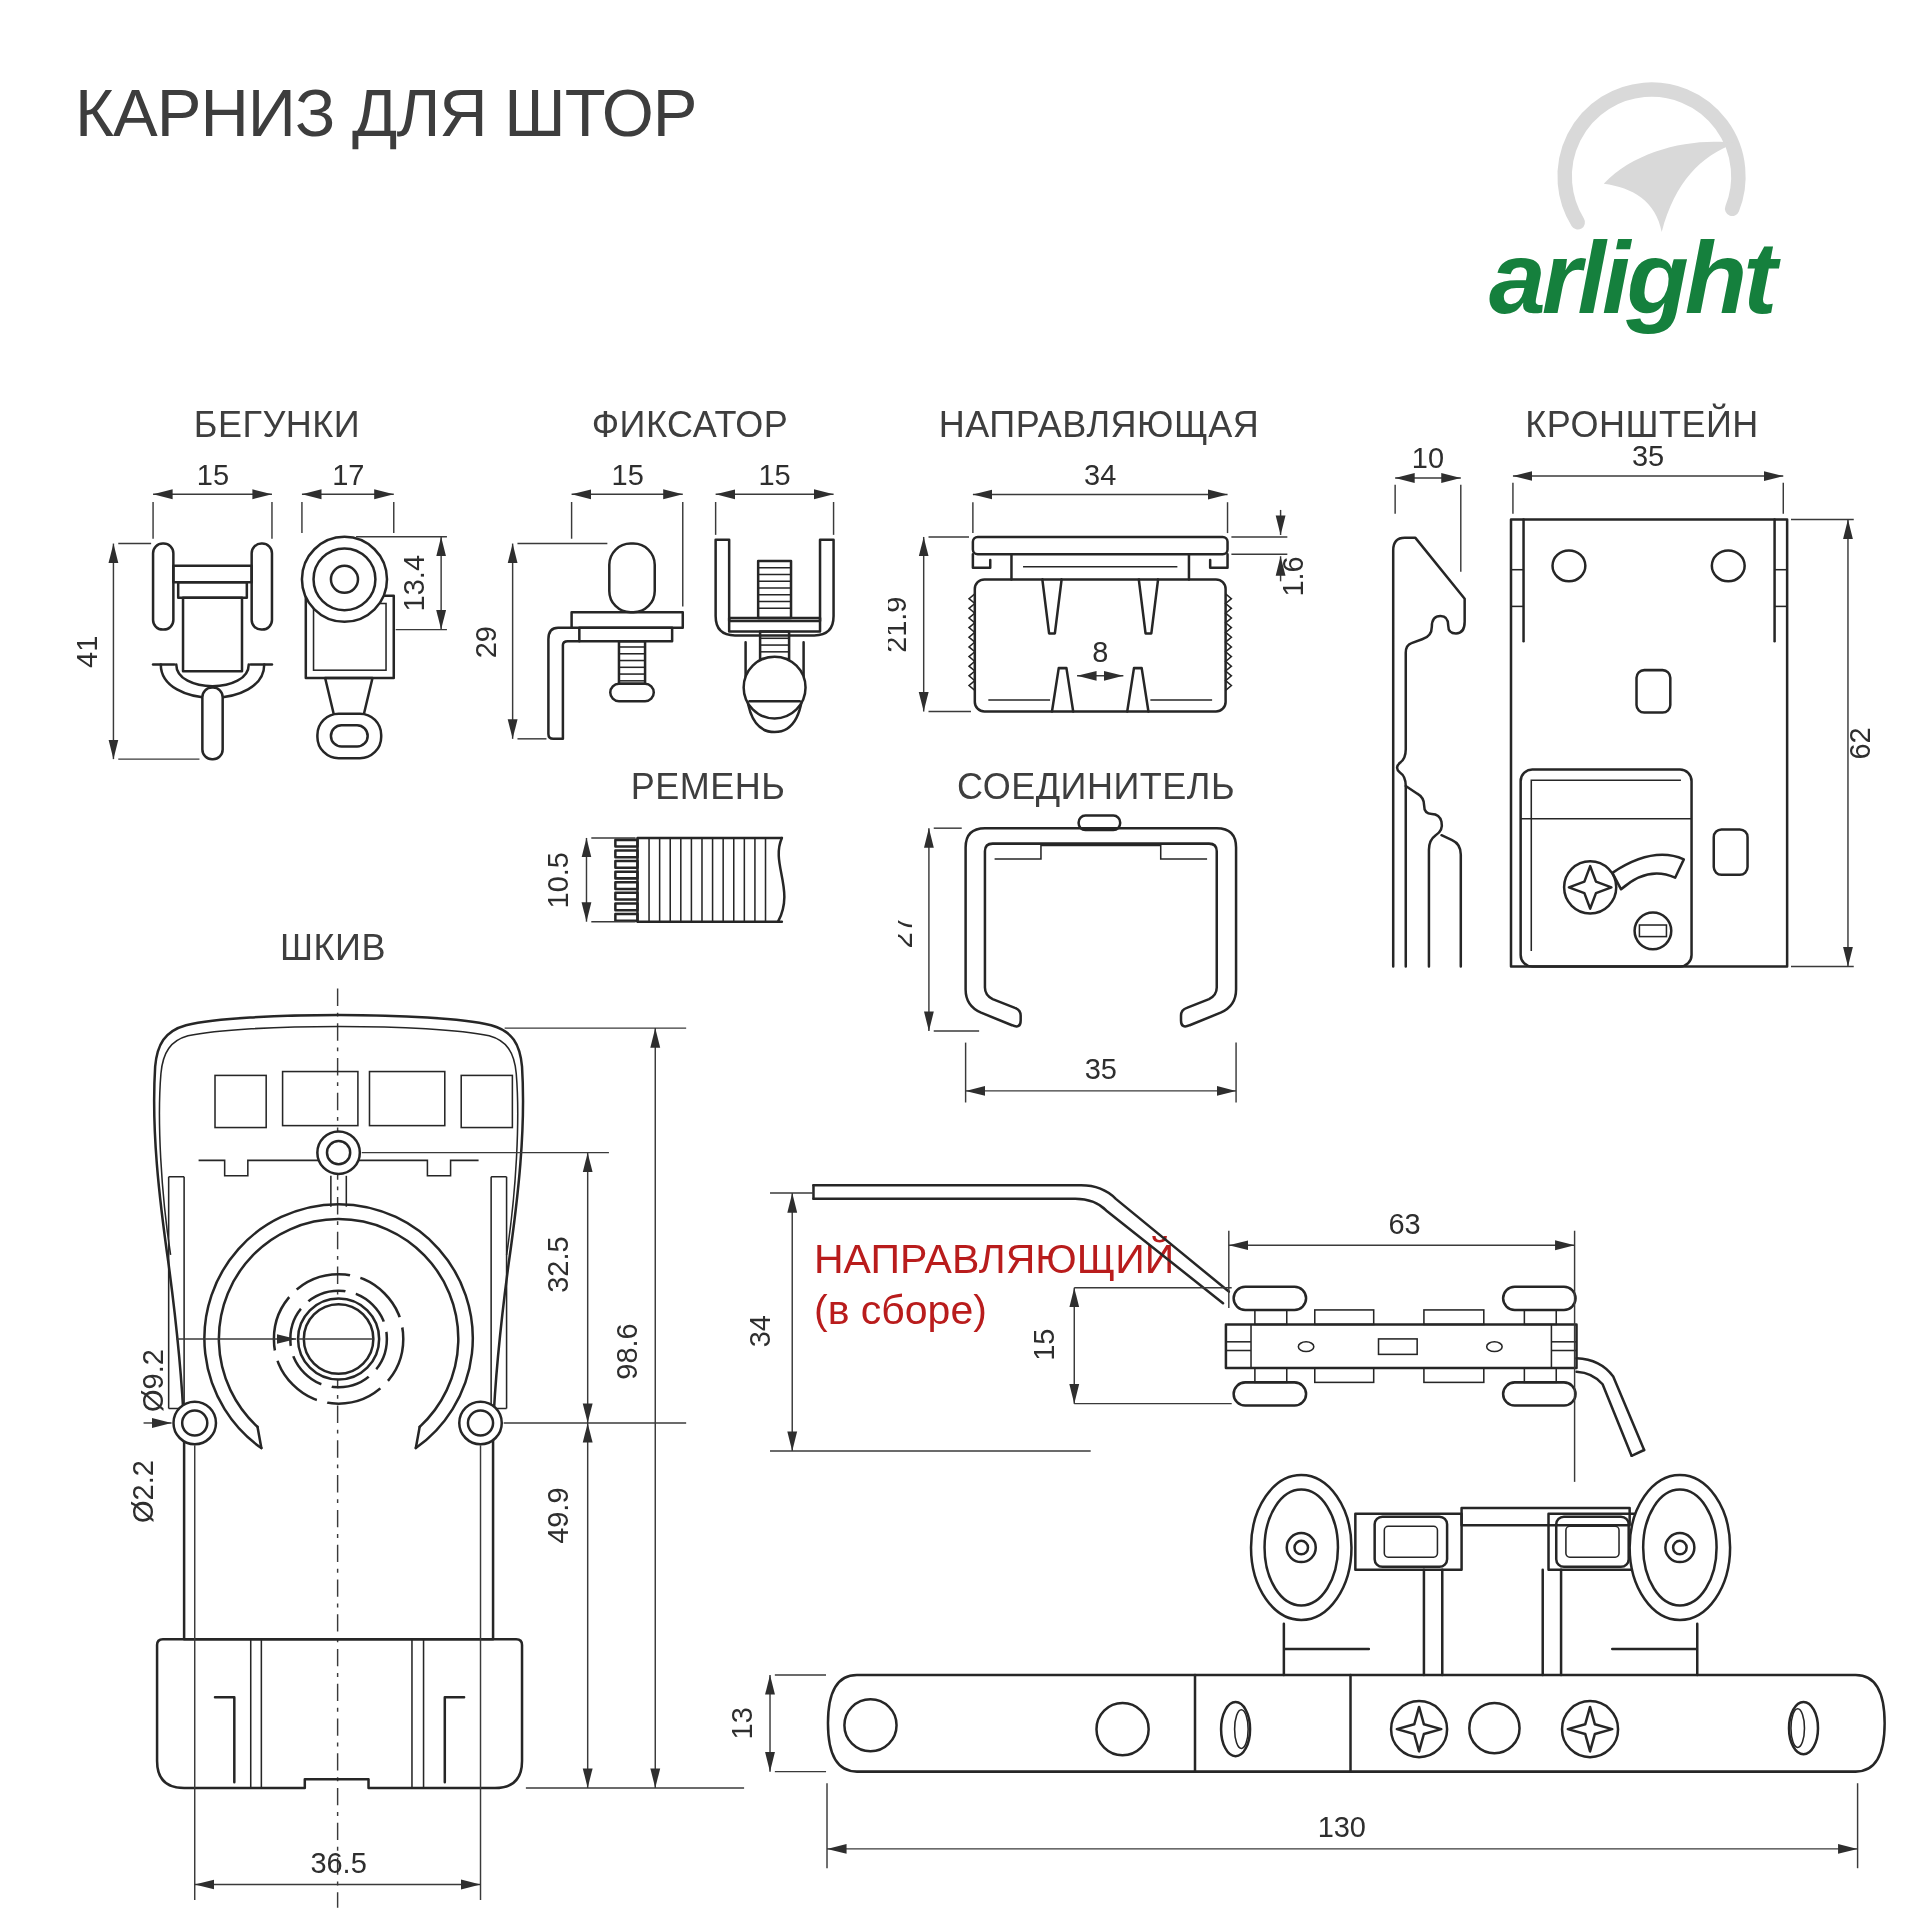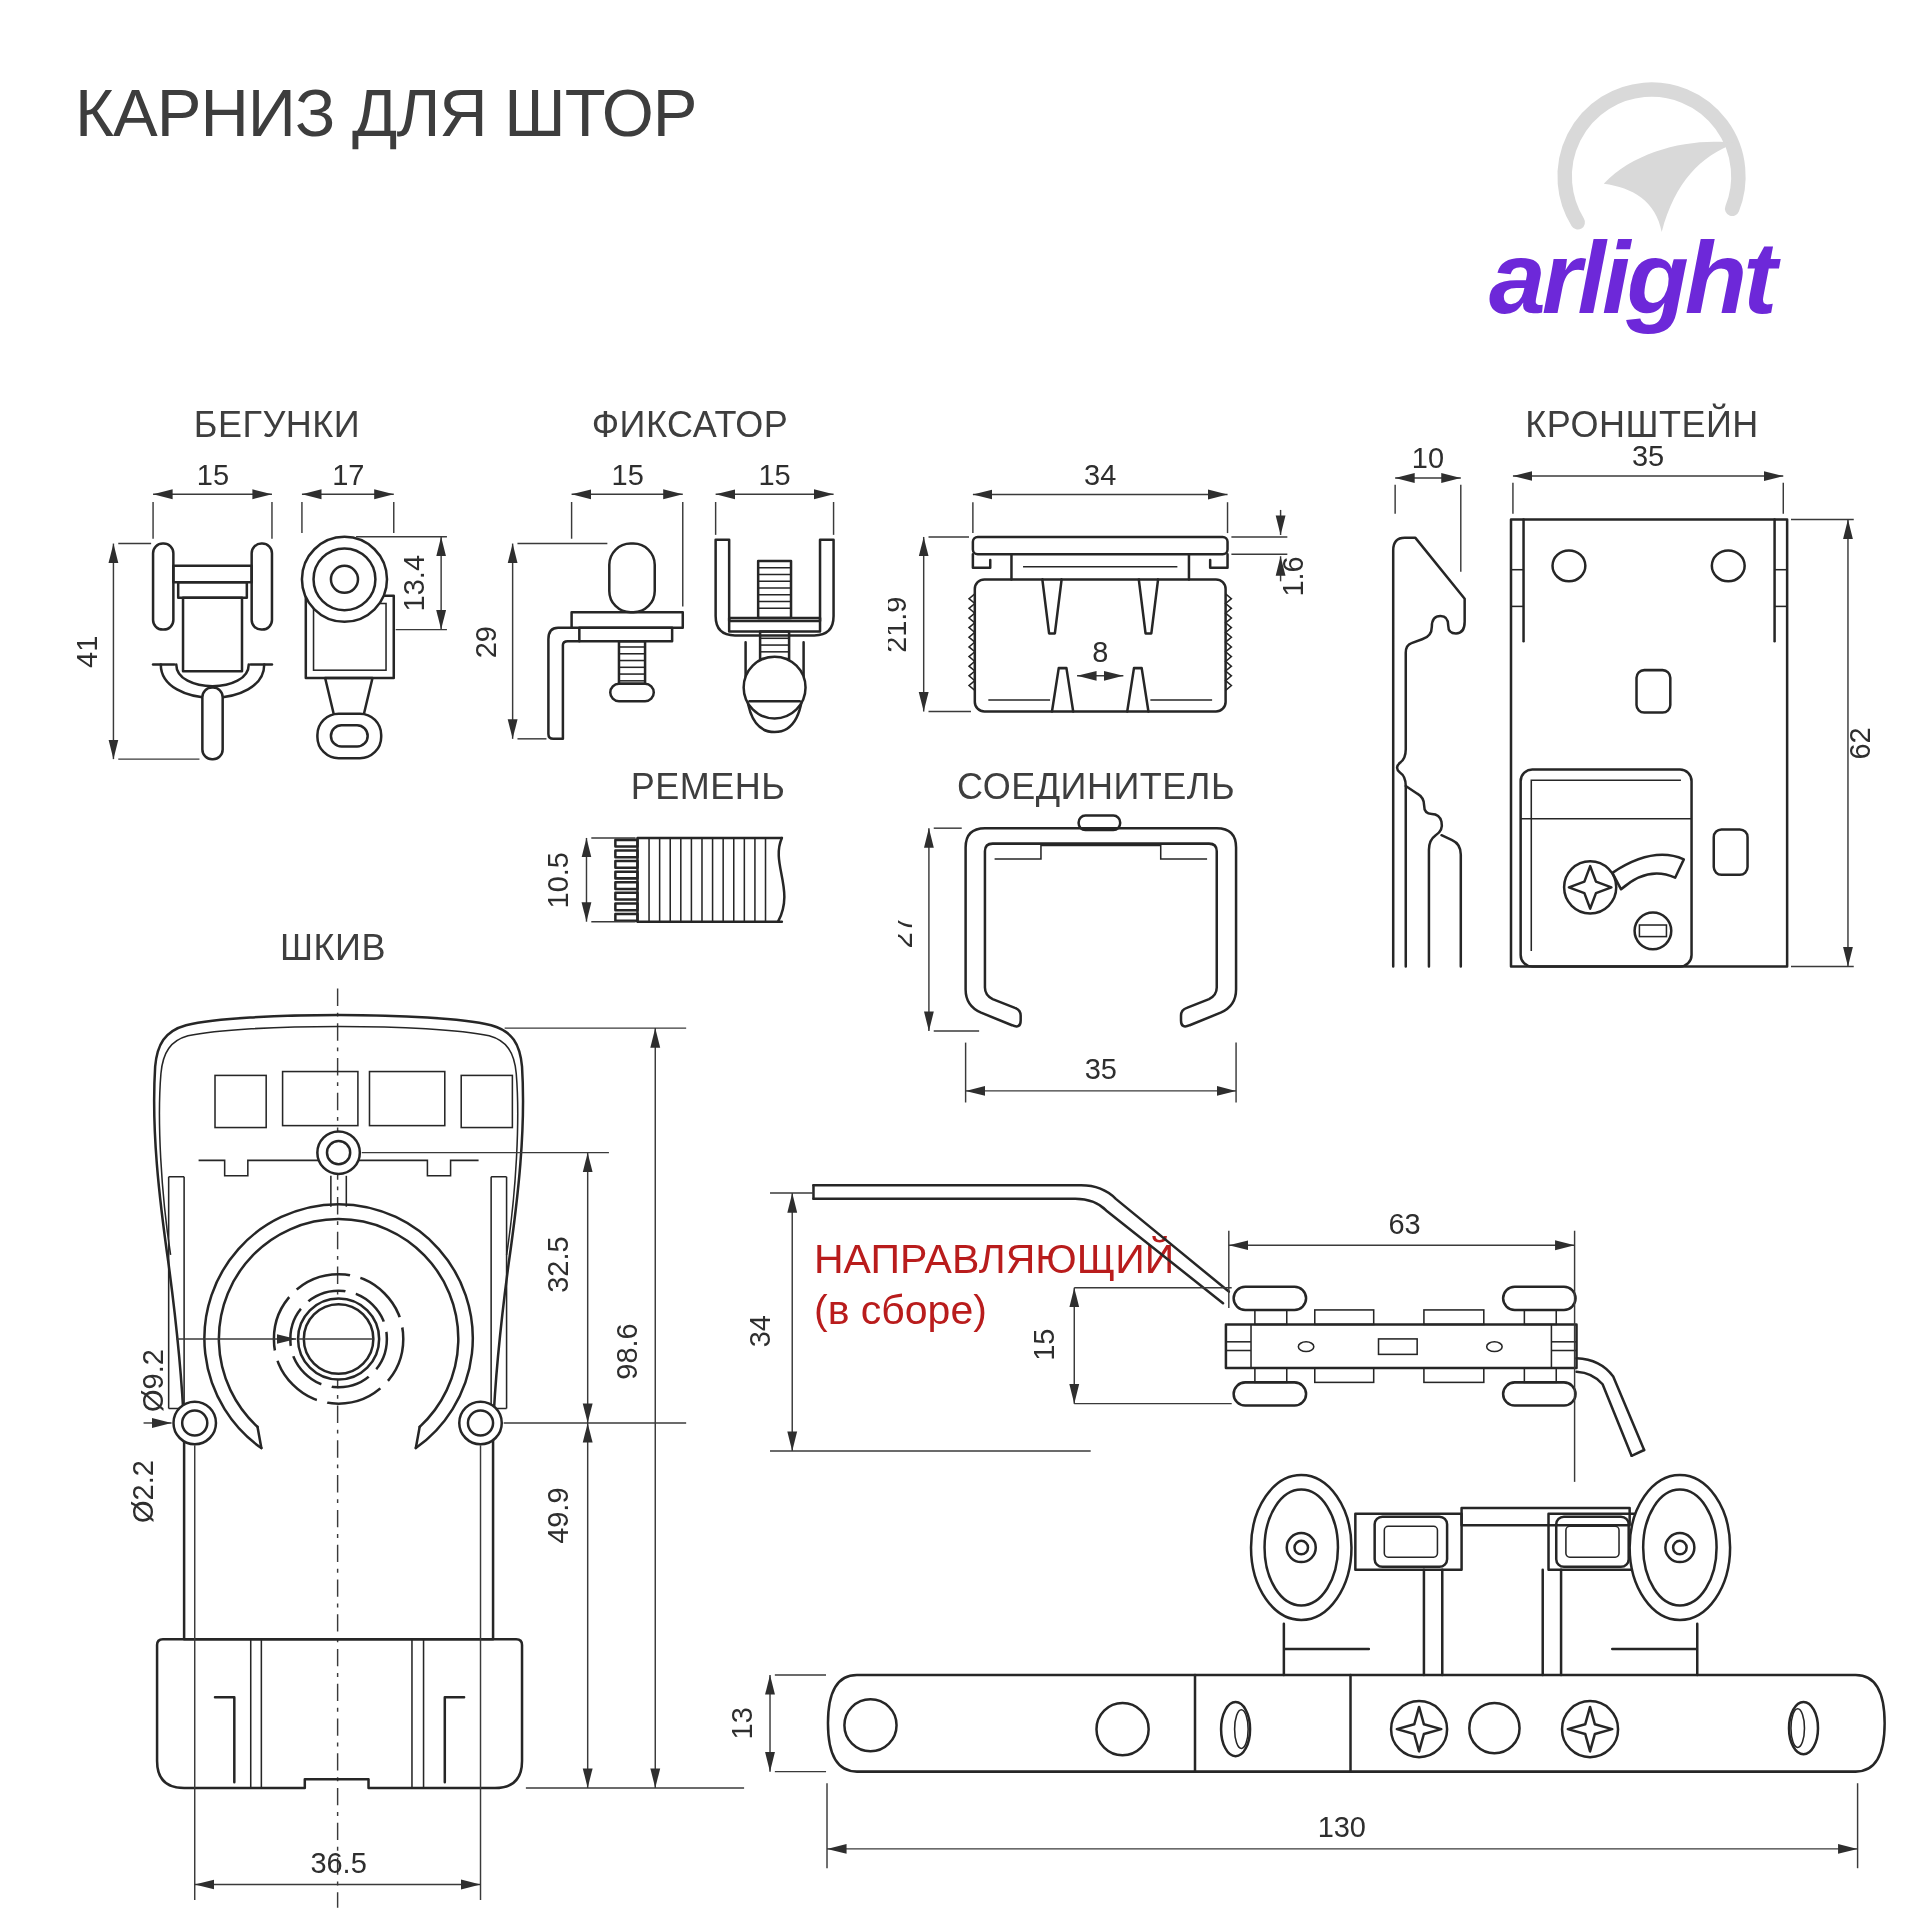--- a/index.html
+++ b/index.html
@@ -4,21 +4,21 @@
 <style>
   html,body{margin:0;padding:0;background:#fff;}
   .page{position:relative;width:1931px;height:1931px;background:#fff;overflow:hidden;
         font-family:"Liberation Sans",sans-serif;padding-left:15px;}
   .abs{position:absolute;}
   .title{left:75px;top:70px;font-size:67px;line-height:86px;font-weight:300;
          color:#3d3d3d;letter-spacing:-1px;white-space:nowrap;}
   .sec-label{font-size:36px;font-weight:300;color:#3e3e3e;letter-spacing:0.5px;
              text-align:center;white-space:nowrap;}
   .runner-label{font-size:41px;font-weight:300;color:#b91c1c;line-height:51px;white-space:nowrap;}
-  .wordmark{font-size:102px;font-weight:bold;font-style:italic;color:#6d28d9;
+  .wordmark{font-size:102px;font-weight:bold;font-style:italic;color:#15803d;
             letter-spacing:-3.9px;line-height:97px;}
   svg{display:block;}
   .s{fill:none;stroke:#262626;stroke-width:2.6;stroke-linejoin:round;stroke-linecap:round;}
   .sf{fill:#fff;stroke:#262626;stroke-width:2.6;stroke-linejoin:round;}
   .s2{fill:none;stroke:#262626;stroke-width:1.6;}
   .t{fill:none;stroke:#3a3a3a;stroke-width:1.5;}
   .c{fill:none;stroke:#3a3a3a;stroke-width:1.5;stroke-dasharray:18 7 4 7;}
   .w{fill:none;stroke:#fff;stroke-width:11;}
   .dim{font-family:"Liberation Sans",sans-serif;font-size:30px;fill:#2e2e2e;}
 </style>
@@ -34,20 +34,21 @@
   <div class="abs" style="left:1487px;top:56px;width:444px;height:290px;">
     <svg width="444" height="290" viewBox="0 0 460 300">
       <path d="M 94,172 A 90,90 0 1 1 254,158" fill="none" stroke="#d9d9d9" stroke-width="15" stroke-linecap="round"></path>
       <path d="M 121,132 C 155,96 215,84 257,90 C 221,104 195,130 181,182 C 175,150 151,136 121,132 Z" fill="#d9d9d9"></path>
     </svg>
     <div class="abs wordmark" style="left:1.9px;top:174px;">arlight</div>
   </div>
 
   <div class="abs sec-label" style="left:132px;top:404px;width:290px;">БЕГУНКИ</div>
   <div class="abs sec-label" style="left:545px;top:404px;width:290px;">ФИКСАТОР</div>
+  <div class="abs sec-label" style="left:906px;top:404px;width:386px;">НАПРАВЛЯЮЩАЯ</div>
   <div class="abs sec-label" style="left:1497px;top:404px;width:290px;">КРОНШТЕЙН</div>
   <div class="abs sec-label" style="left:563px;top:766px;width:290px;">РЕМЕНЬ</div>
   <div class="abs sec-label" style="left:927px;top:766px;width:338px;">СОЕДИНИТЕЛЬ</div>
   <div class="abs sec-label" style="left:188px;top:927px;width:290px;">ШКИВ</div>
   <div class="abs runner-label" style="left:814px;top:1234px;">
     <div>НАПРАВЛЯЮЩИЙ</div>
     <div>(в сборе)</div>
   </div>
 
   <svg class="abs" style="left:68px;top:444px;" width="406" height="348" viewBox="0 0 420 360">

